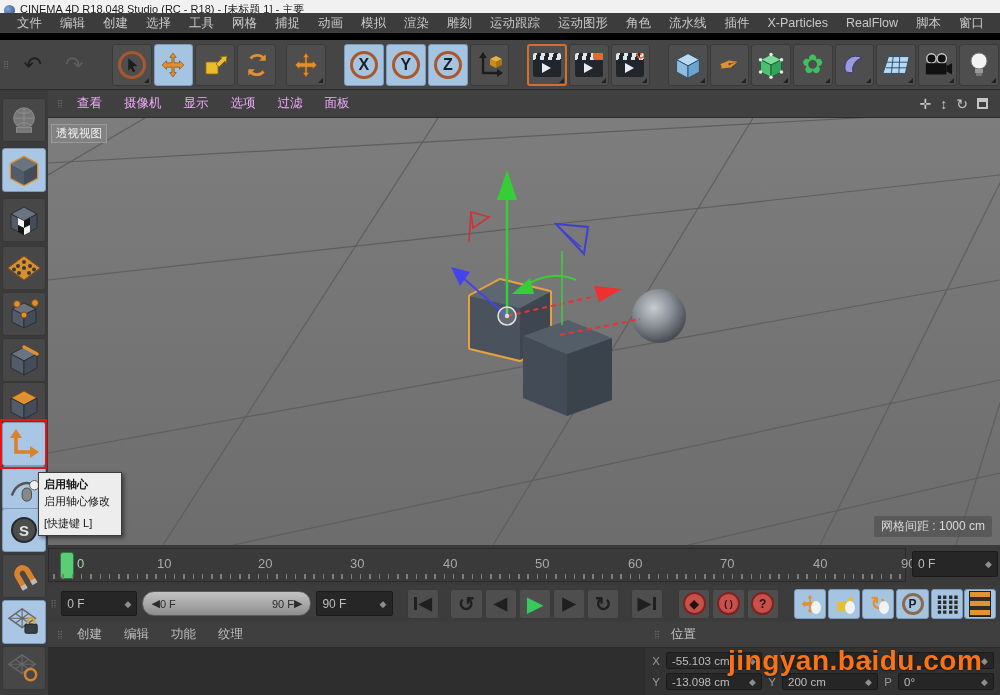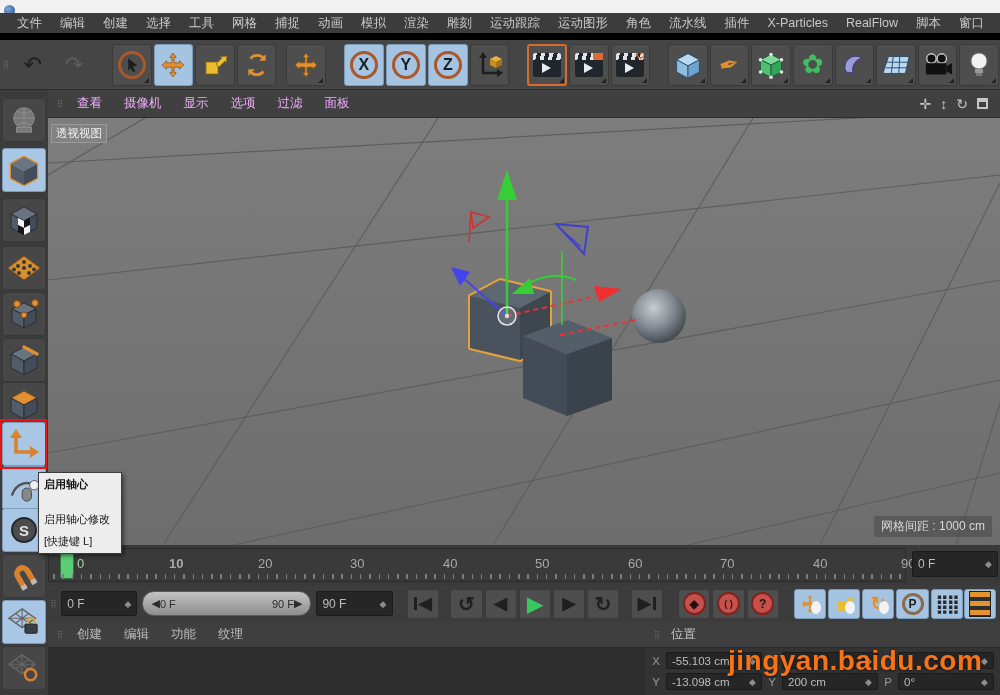--- a/index.html
+++ b/index.html
@@ -66,31 +66,31 @@
     background:linear-gradient(#7d7d7d,#6d6d6d); overflow:hidden; }
   .vplabel { position:absolute; left:3px; top:6px; z-index:3; font-size:11.5px; color:#f0f0f0;
     background:#828282; border:1px solid #9a9a9a; padding:1px 4px; }
   .gridinfo { position:absolute; right:8px; bottom:8px; z-index:3; font-size:12px; color:#dadada;
     background:rgba(72,72,72,.55); padding:2px 7px; border-radius:2px; }
   .scene { position:absolute; inset:0; }
   
   .tooltip { position:absolute; left:38px; top:472px; width:84px; z-index:9;
     background:#ededed; border:1px solid #3c3c3c; box-shadow:2px 2px 4px rgba(0,0,0,.45);
     padding:4px 5px; font-size:11px; color:#141414; }
-  .tooltip .tt1 { font-weight:bold; margin-bottom:20px; }
+  .tooltip .tt1 { font-weight:bold; margin-bottom:2px; }
   .tooltip .tt2 { margin-bottom:7px; }
   
   .ruler { position:absolute; left:48px; top:548px; width:858px; height:34px;
     background:#3a3a3a; border:1px solid #2b2b2b; }
   .ruler .ticks { position:absolute; left:4px; right:4px; bottom:2px; height:5px;
     background:repeating-linear-gradient(90deg,#7d7d7d 0 1.5px,transparent 1.5px 9.3px); }
   .playhead { position:absolute; left:11px; top:3px; width:14px; height:27px; border-radius:3px;
     background:#5bcd74; border:1px solid #2f7a42; }
   .tk { position:absolute; top:7px; font-size:13px; color:#a9a9a9; }
-  .tk:nth-child(1){left:28px;color:#9fd9a8;} .tk:nth-child(2){left:120px;font-weight:bold;} .tk:nth-child(3){left:209px;}
+  .tk:nth-child(1){left:28px;color:#9fd9a8;} .tk:nth-child(2){left:108px;} .tk:nth-child(3){left:209px;}
   .tk:nth-child(4){left:301px;} .tk:nth-child(5){left:394px;} .tk:nth-child(6){left:486px;}
   .tk:nth-child(7){left:579px;text-align:center;} .tk:nth-child(8){left:671px;} .tk:nth-child(9){left:764px;}
   .tk:nth-child(10){left:852px;}
   .field { background:#262626; border:1px solid #1b1b1b; border-radius:2px; height:26px;
     display:flex; align-items:center; padding:0 5px; font-size:12px; color:#bdbdbd; }
   .field .spin { margin-left:auto; color:#8e8e8e; font-size:9px; }
   .framefield { position:absolute; left:912px; top:551px; width:86px; }
   
   .animbar { position:absolute; left:48px; top:585px; width:952px; height:37px;
     background:#3c3c3c; display:flex; align-items:center; }
@@ -129,20 +129,21 @@
     color:#f97316; text-shadow:0 1px 3px rgba(0,0,0,.55); letter-spacing:.5px; }
   .scene svg, .iconsvg { display:block; }
 </style>
 </head>
 <body>
 
 <div id="app">
 
   <div class="titlebar">
     <div class="appicon"></div>
+    <div class="titletext">CINEMA 4D R18.048 Studio (RC - R18) - [未标题 1] - 主要</div>
   </div>
 
   <div class="menubar">
 
   <span class="mi">文件</span>
       <span class="mi">编辑</span>
       <span class="mi">创建</span>
       <span class="mi">选择</span>
       <span class="mi">工具</span>
       <span class="mi">网格</span>

